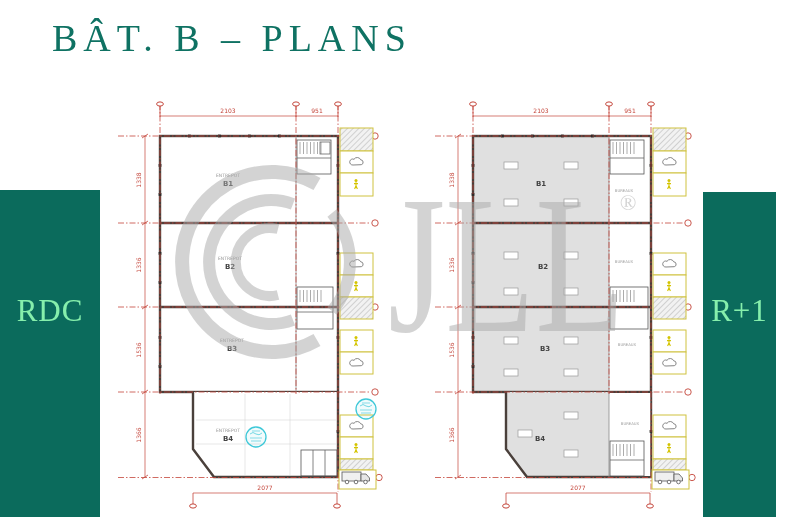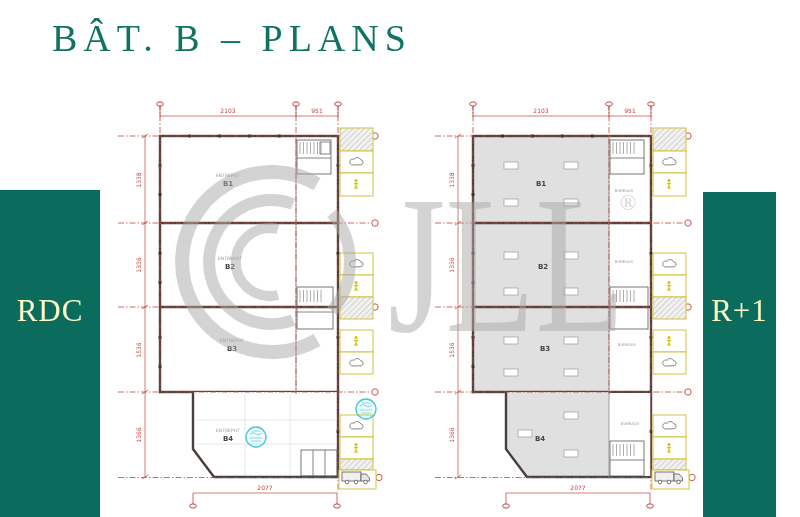--- a/index.html
+++ b/index.html
@@ -5,21 +5,21 @@
   html,body{margin:0;padding:0;background:#fff;}
   #stage{position:relative;width:800px;height:517px;background:#ffffff;overflow:hidden;
          font-family:"Liberation Sans",sans-serif;}
   #plan-title{position:absolute;left:52px;top:16px;width:360px;
               font-family:"Liberation Serif",serif;font-size:38px;font-weight:500;
               letter-spacing:6px;color:#0f7263;white-space:nowrap;}
   .side-panel{position:absolute;background:#0b6b5c;display:flex;justify-content:center;}
   #panel-left{left:0;top:190px;width:100px;height:327px;}
   #panel-right{left:703px;top:192px;width:73px;height:325px;}
   .side-panel .floor-label{font-family:"Liberation Serif",serif;font-size:31px;
-              color:#fef9c3;letter-spacing:1px;}
+              color:#86efac;letter-spacing:1px;}
   #panel-left .floor-label{margin-top:103px;}
   #panel-right .floor-label{margin-top:101px;}
   #plan-svg{position:absolute;left:0;top:0;}
   text{user-select:none;}
   .dimtxt{fill:#c4453a;font-size:6px;font-family:"DejaVu Sans",sans-serif;}
   .sectsub{fill:#999;font-size:4.5px;font-family:"DejaVu Sans",sans-serif;}
   .sectlbl{fill:#444;font-size:7px;font-weight:bold;font-family:"DejaVu Sans",sans-serif;}
   .striplbl{fill:#9a9a9a;font-size:3.8px;font-family:"DejaVu Sans",sans-serif;}
   .wm-text{fill:#a9a9a9;font-family:"Liberation Serif",serif;}
 </style>

